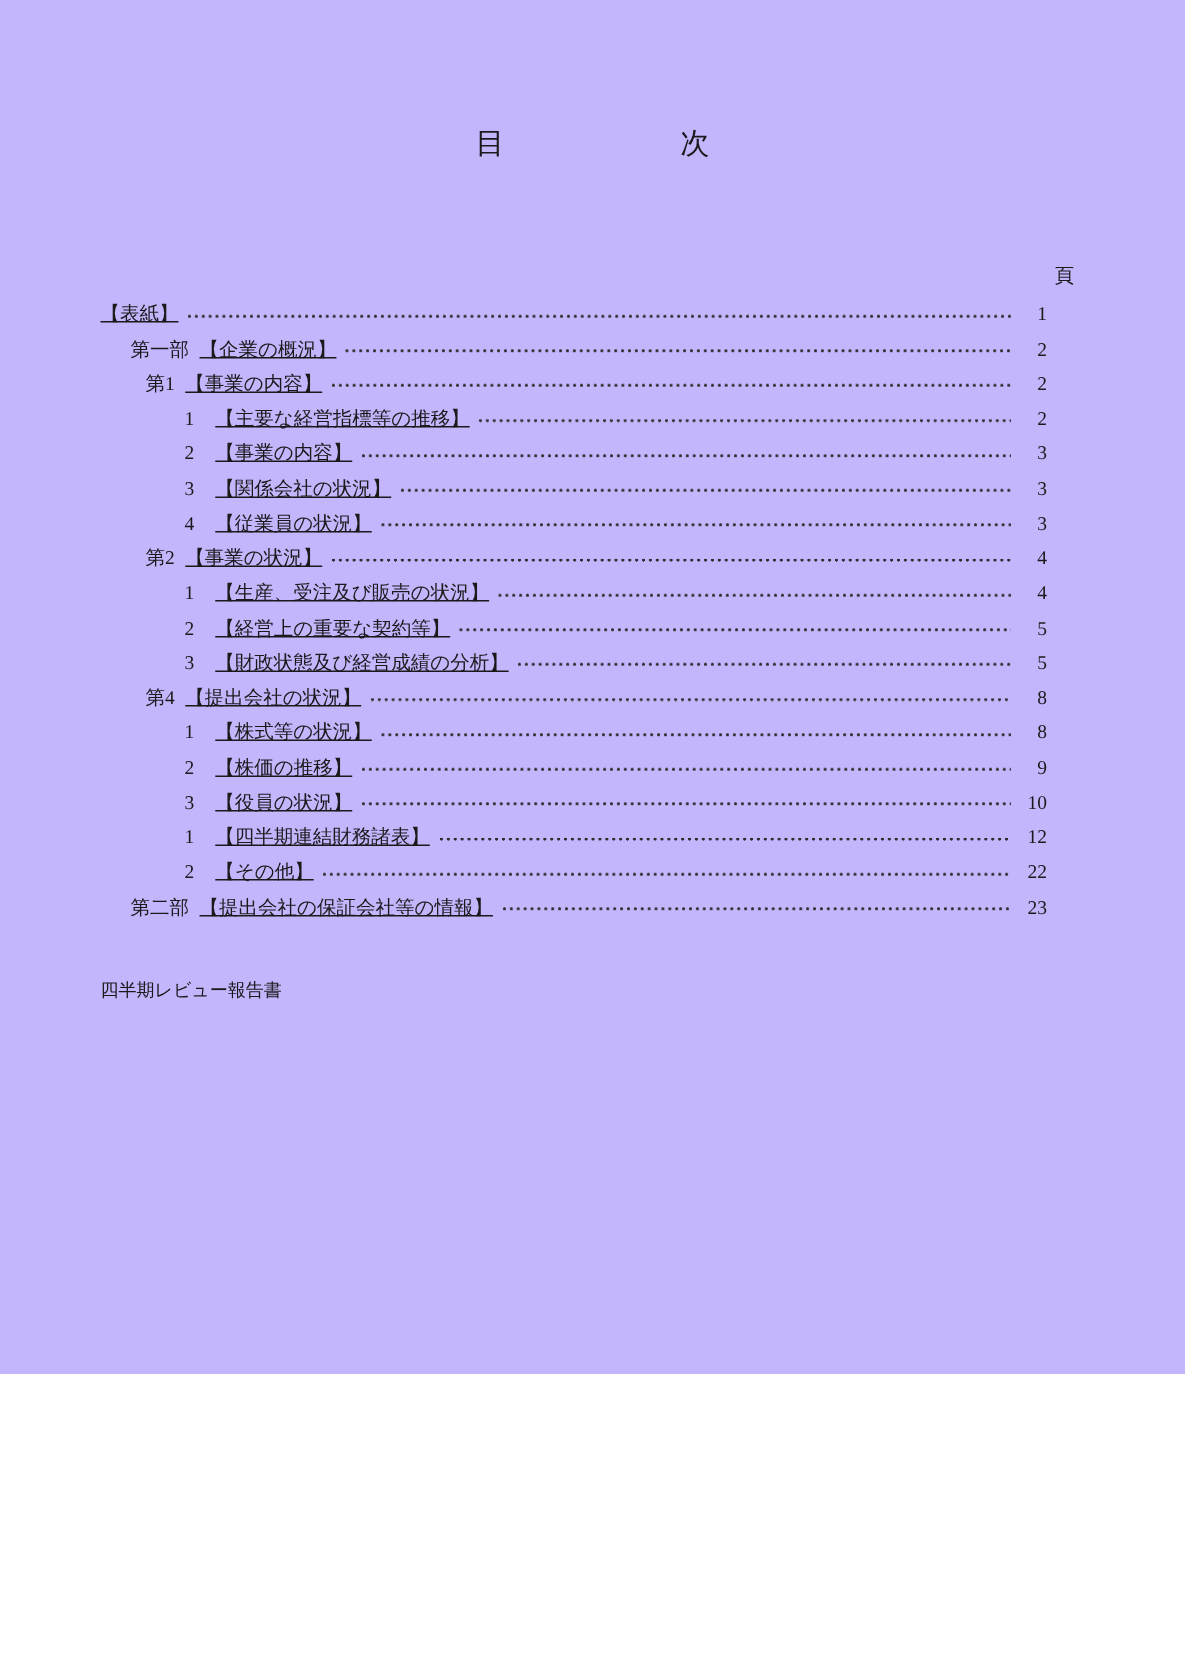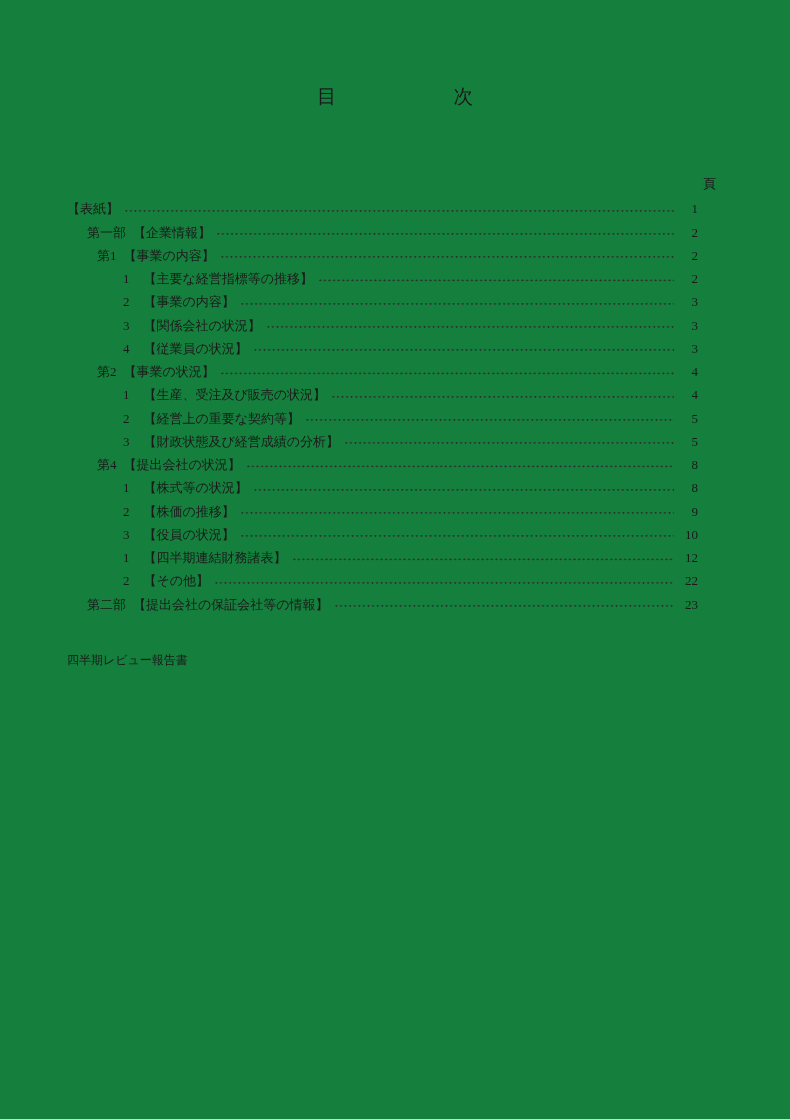--- a/index.html
+++ b/index.html
@@ -3,23 +3,23 @@
 <meta charset="utf-8">
 <style>
   html, body {
     margin: 0;
     padding: 0;
     background: #ffffff;
   }
   .page {
     position: relative;
     width: 790px;
-    height: 1119px;
+    height: 916px;
     margin: 0 auto;
-    background: #15803d;
+    background: #c4b5fd;
     color: #1a1a1a;
     font-family: "Liberation Serif", "DejaVu Serif", serif;
     overflow: hidden;
   }
   .doc-title {
     margin-top: 87px;
     text-align: center;
     font-size: 19.5px;
     line-height: 1;
     white-space: pre;
@@ -42,20 +42,21 @@
     display: flex;
     align-items: center;
     height: 23.26px;
     white-space: nowrap;
   }
   .toc-row .prefix {
     flex: 0 0 auto;
   }
   .toc-row .label {
     flex: 0 0 auto;
+    text-decoration: underline;
   }
   .toc-row .leader {
     flex: 1 1 auto;
     min-width: 8px;
     height: 100%;
     margin-left: 5px;
     margin-right: 3px;
     background-image: radial-gradient(circle at 50% 56%, #2e2e2e 0.8px, rgba(0,0,0,0) 1.15px);
     background-size: 4.6px 100%;
     background-repeat: repeat-x;
@@ -91,21 +92,21 @@
 
   <div class="toc" id="toc-list">
       <div class="toc-row lvl-root">
 
     <span class="label">【表紙】</span>
     <span class="leader"></span>
     <span class="pagenum">1</span>
   </div>
       <div class="toc-row lvl-part">
     <span class="prefix">第一部</span>
-    <span class="label">【企業情報】</span>
+    <span class="label">【企業の概況】</span>
     <span class="leader"></span>
     <span class="pagenum">2</span>
   </div>
       <div class="toc-row lvl-section">
     <span class="prefix">第1</span>
     <span class="label">【事業の内容】</span>
     <span class="leader"></span>
     <span class="pagenum">2</span>
   </div>
       <div class="toc-row lvl-item">

